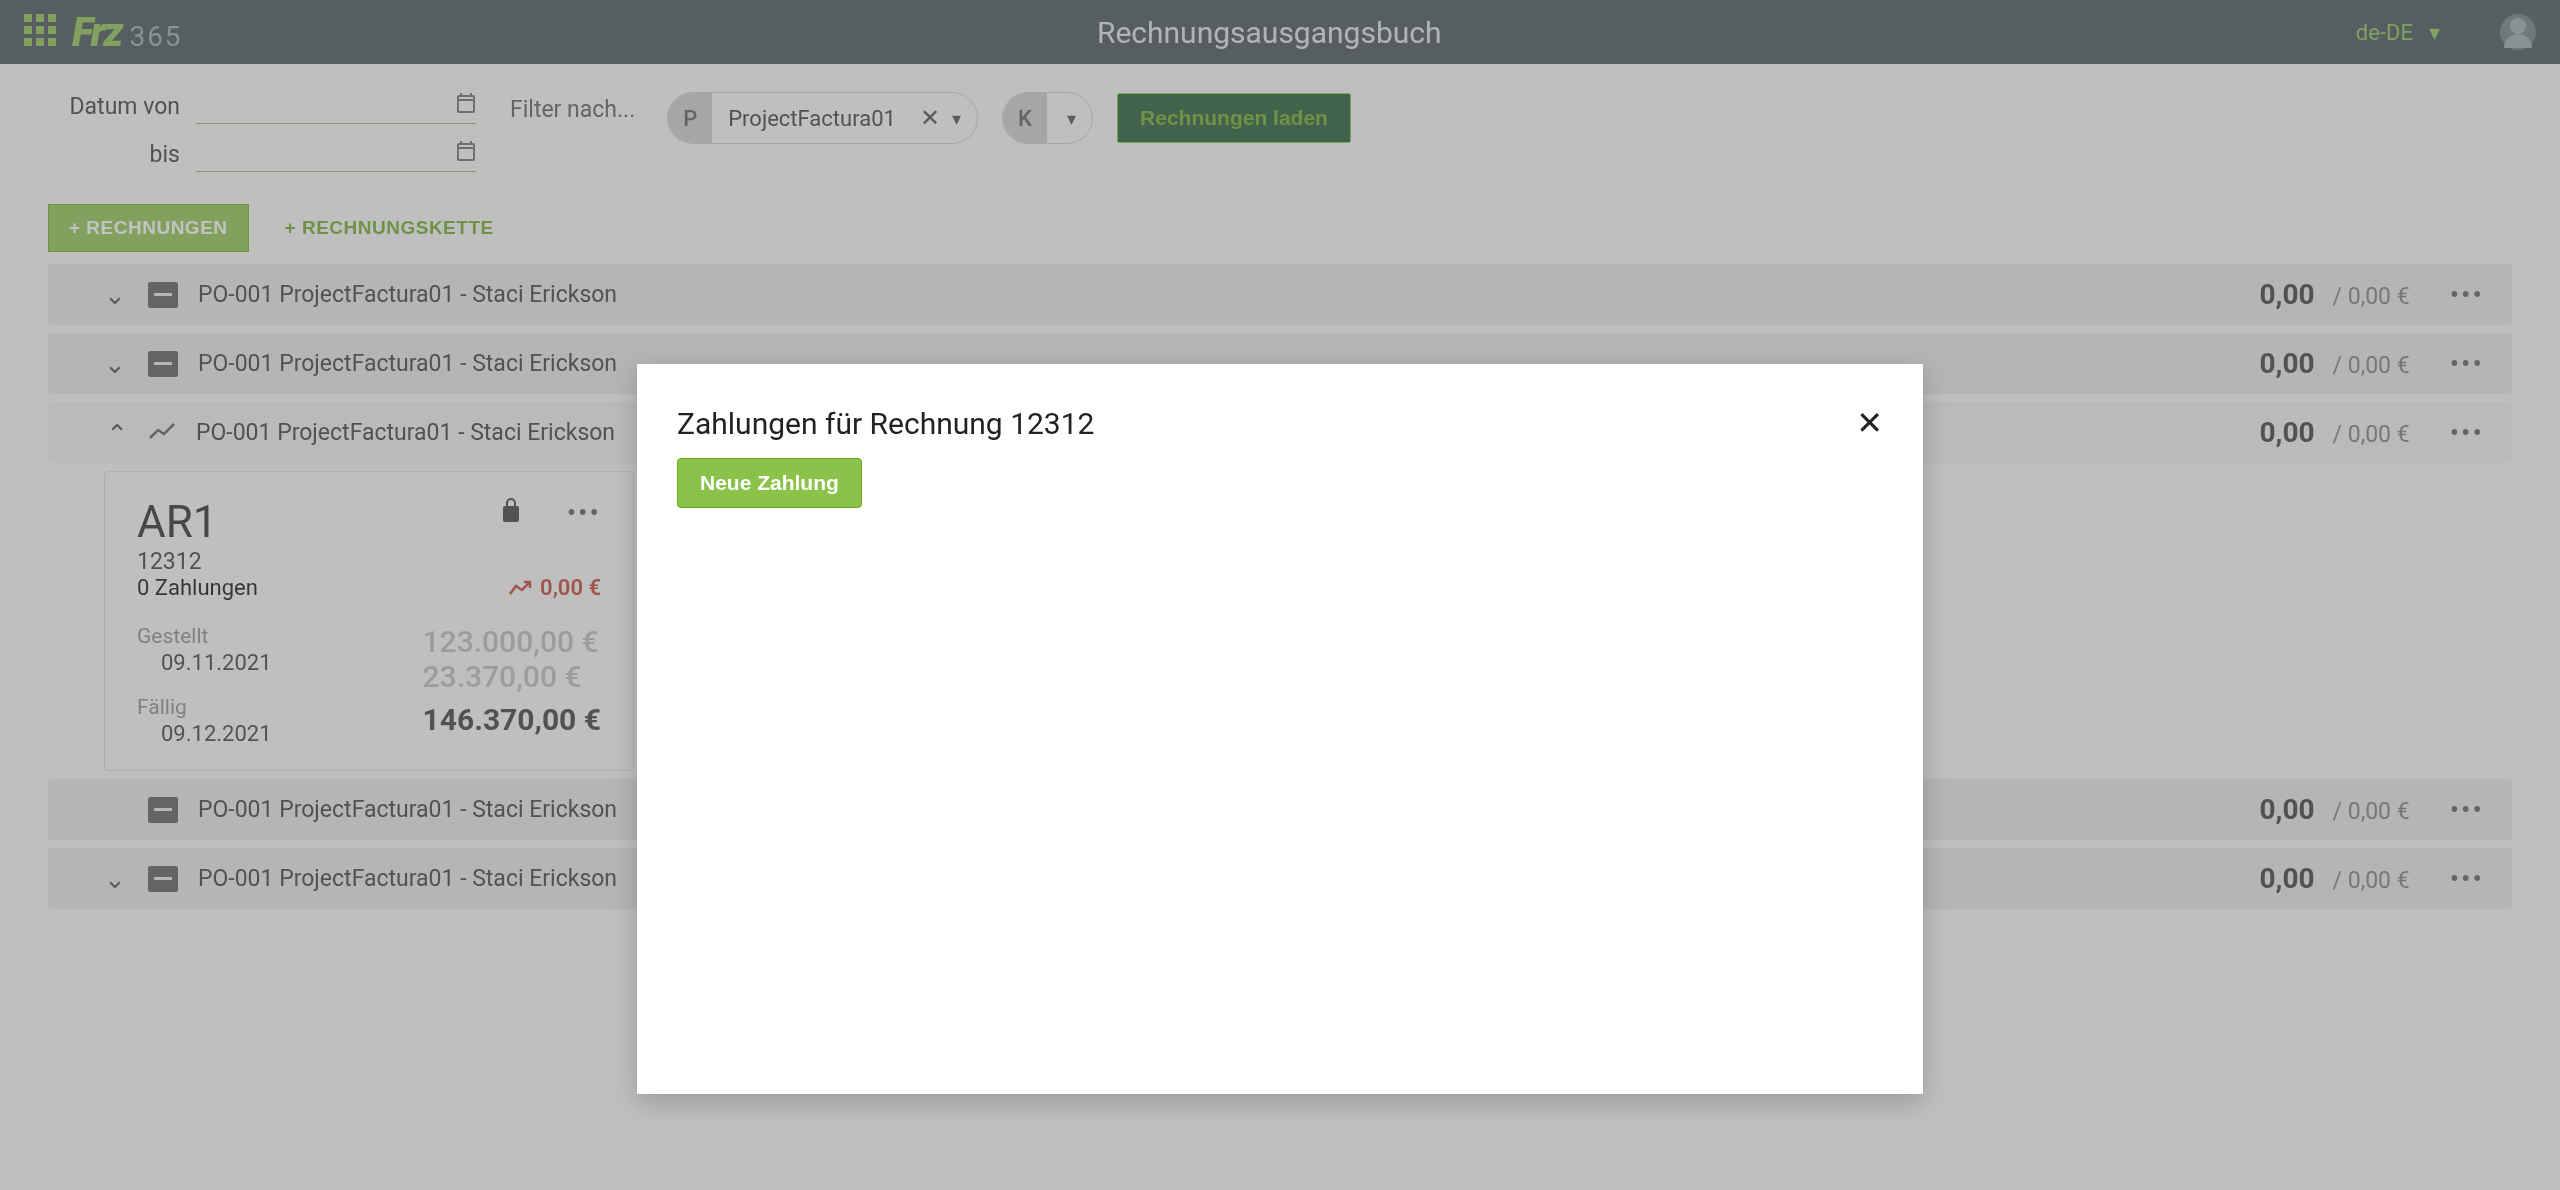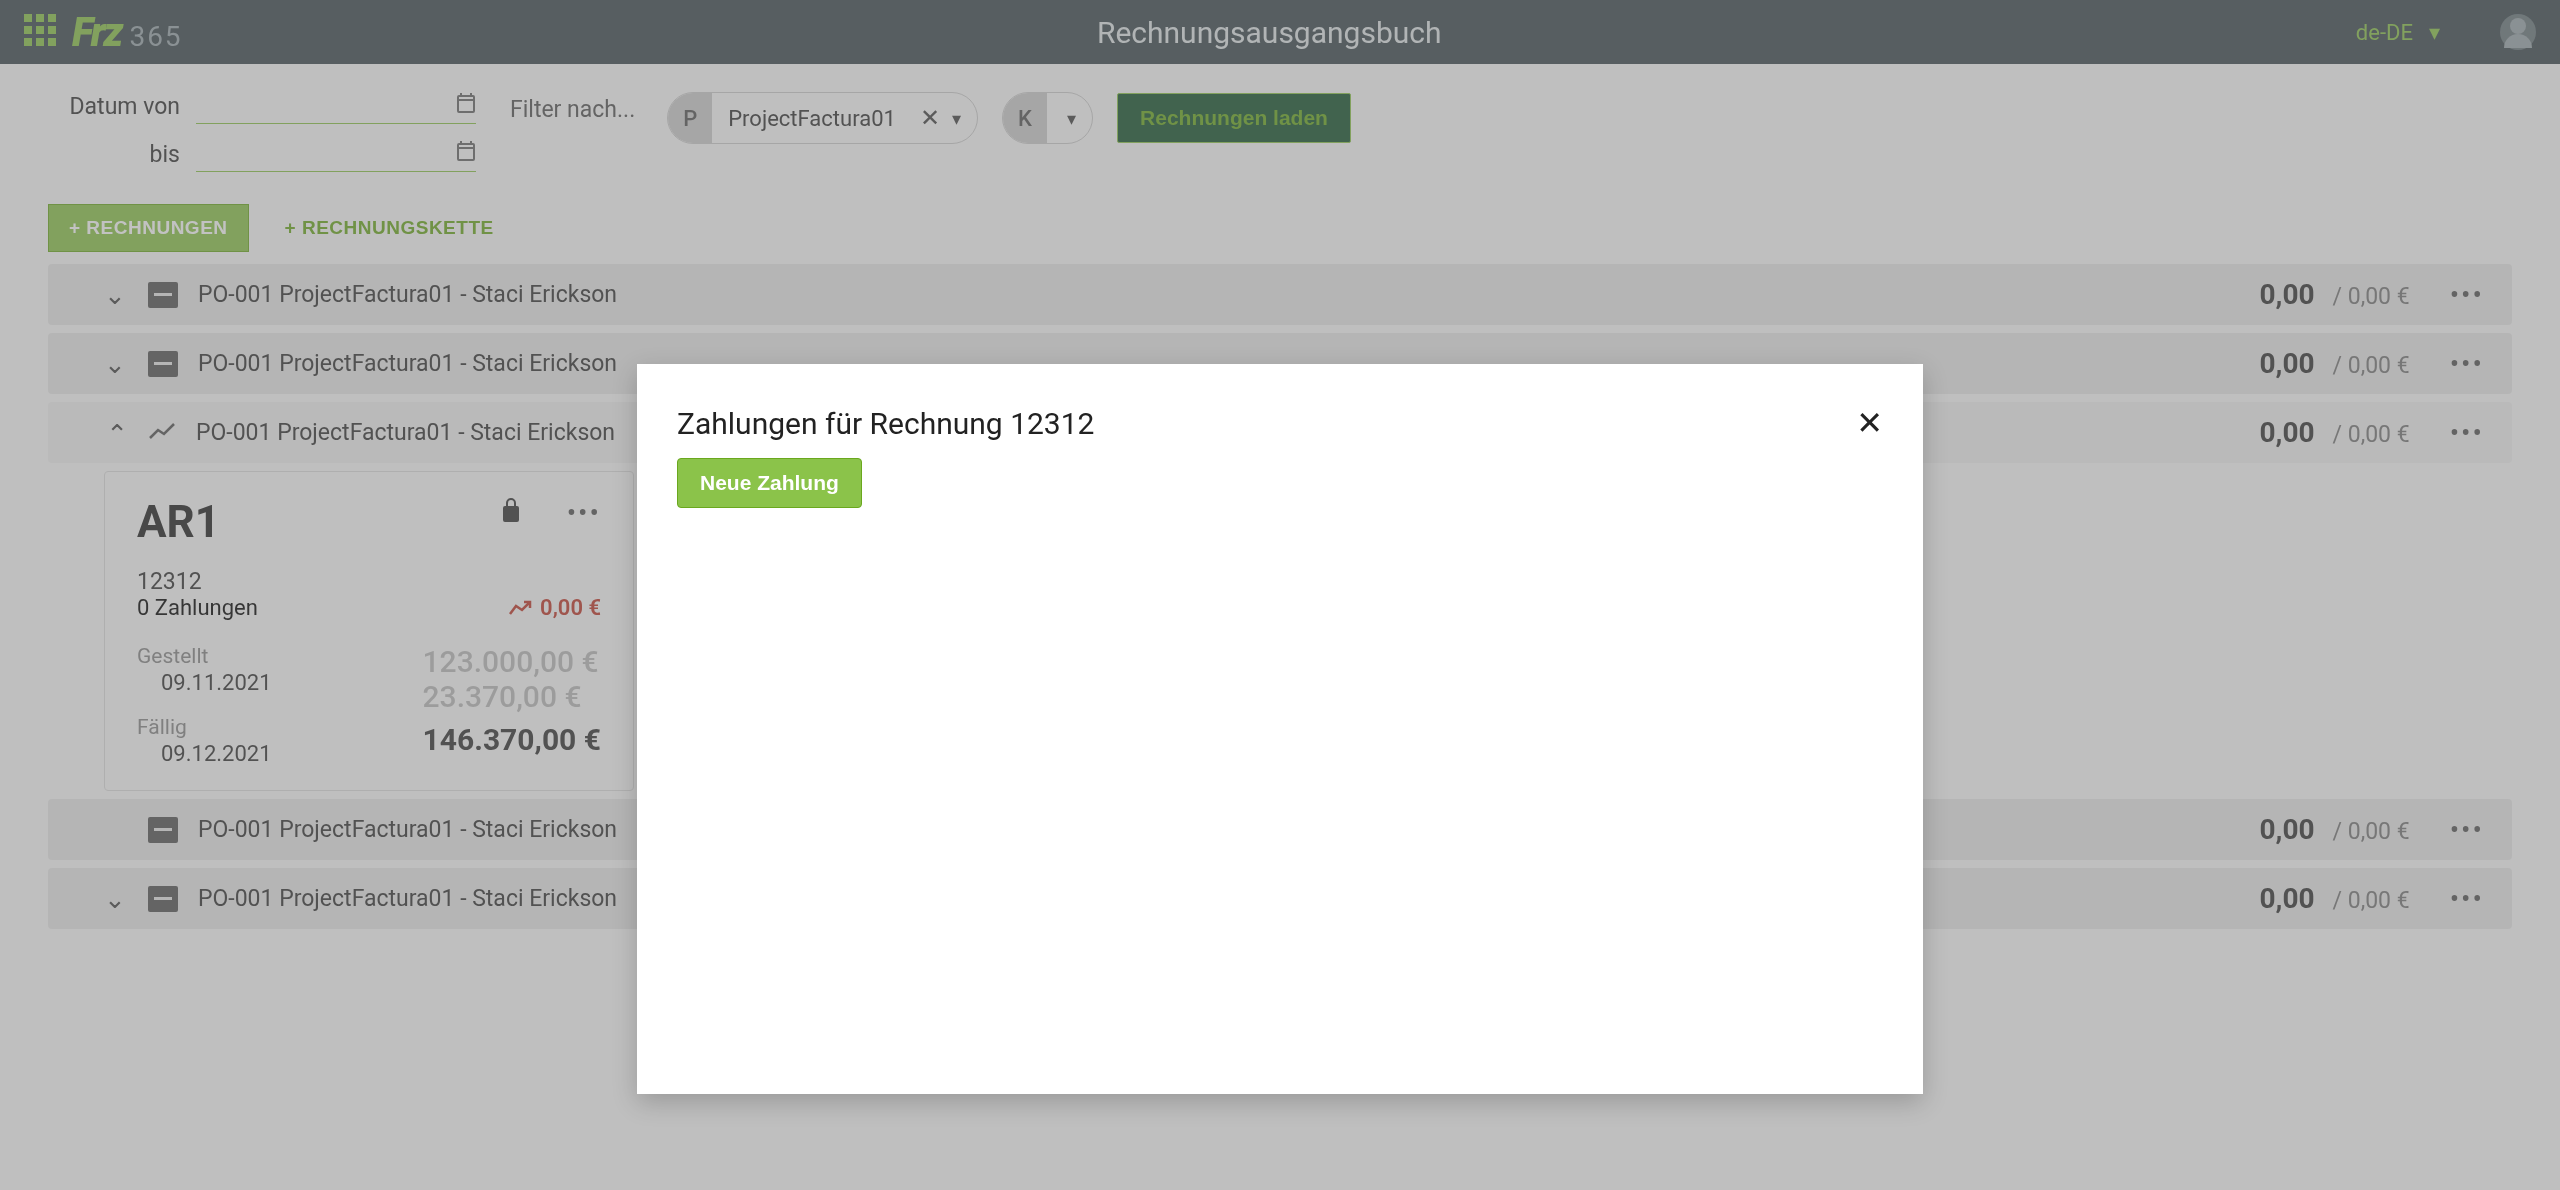--- a/index.html
+++ b/index.html
@@ -49,23 +49,23 @@
 .trend-icon { color: #555; font-size: 26px; }
 .row-text { flex: 1; }
 .row-amount { display: flex; align-items: baseline; gap: 18px; font-size: 23px; }
 .row-amount .bold { font-weight: 700; font-size: 28px; }
 .row-amount .gray { color: #777; }
 .more-icon { font-size: 28px; color: #555; letter-spacing: 2px; cursor: pointer; margin-left: 20px; }
 
 
 .card { background: #fafafa; border: 1px solid #ddd; border-radius: 4px; margin: 0 0 8px 56px; padding: 24px 32px; width: 530px; }
 .card-head { display: flex; align-items: flex-start; }
-.card-title { font-size: 44px; font-weight: 700; color: #222; flex: 1; }
+.card-title { font-size: 44px; font-weight: 400; color: #222; flex: 1; }
 .lock-icon { font-size: 28px; color: #333; margin-right: 24px; cursor: pointer; }
-.card-sub { font-size: 23px; color: #333; margin-top: 20px; }
+.card-sub { font-size: 23px; color: #333; margin-top: 0; }
 .card-pay { display: flex; justify-content: space-between; font-size: 22px; align-items: center; }
 .card-pay .trend { color: #c0392b; font-weight: 600; display: flex; align-items: center; gap: 8px; }
 .card-meta { margin-top: 24px; display: flex; justify-content: space-between; }
 .meta-left { font-size: 21px; color: #888; }
 .meta-left .date { color: #333; font-size: 22px; margin-top: 2px; margin-left: 24px; }
 .meta-right { text-align: left; font-size: 30px; color: #bbb; font-weight: 500; }
 .meta-right .total { color: #333; font-weight: 700; margin-top: 8px; }
 
 
 .overlay { position: absolute; inset: 0; background: rgba(120,120,120,0.45); z-index: 100; }

